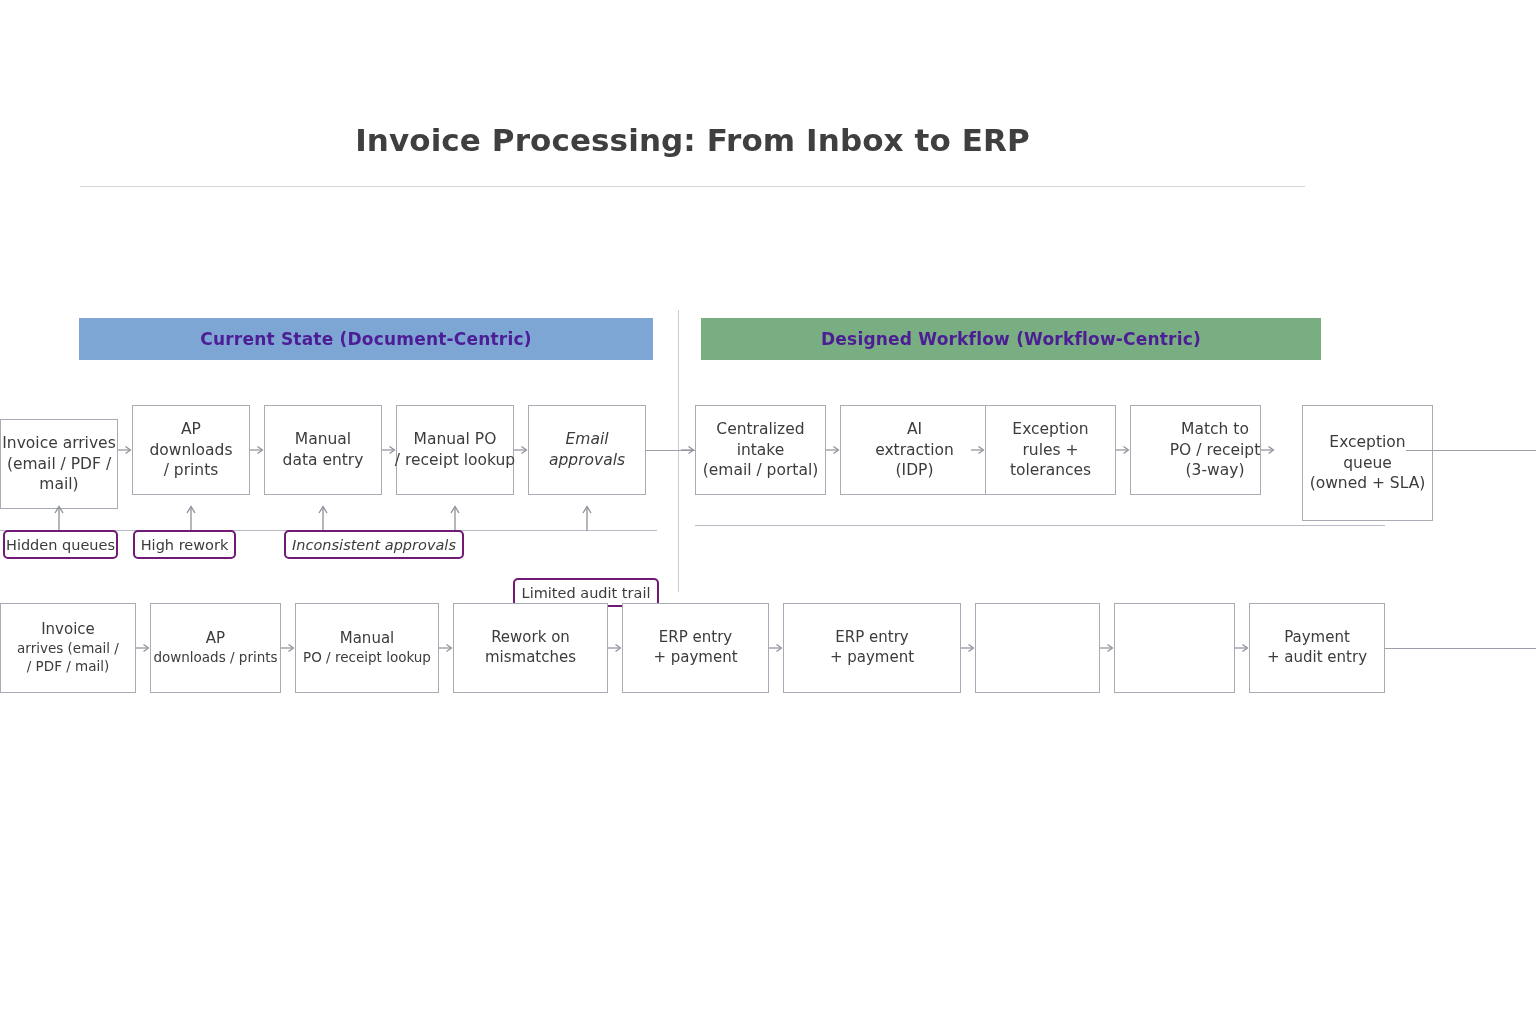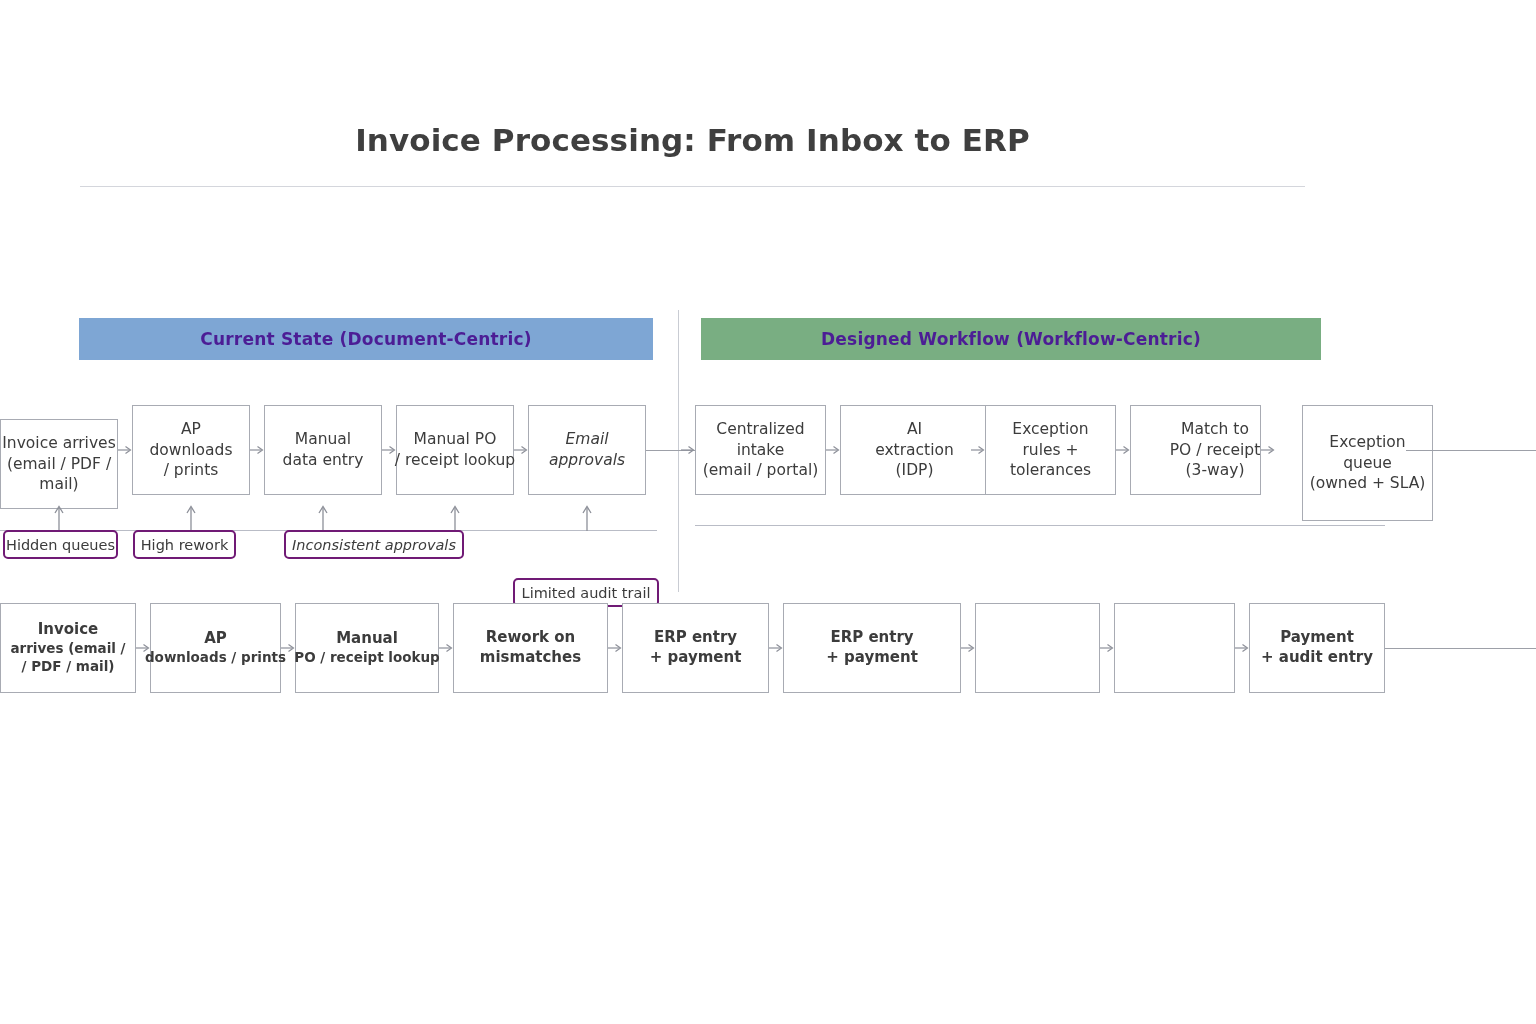--- a/index.html
+++ b/index.html
@@ -88,21 +88,21 @@
     flex-direction: column;
     align-items: center;
     justify-content: center;
     text-align: center;
     line-height: 1.33;
     font-size: 15.5px;
     color: #3c3c3c;
     padding: 2px 4px;
   }
   .box .ln { display: block; white-space: nowrap; }
-  .row-bottom .box { font-size: 15px; font-weight: bold; }
+  .row-bottom .box { font-size: 15px; }
   .row-bottom .box .ln.sm { font-size: 13.5px; }
 
   
   .arrow {
     position: absolute;
     height: 14px;
     display: flex;
     align-items: center;
     justify-content: center;
     color: #8d9099;

